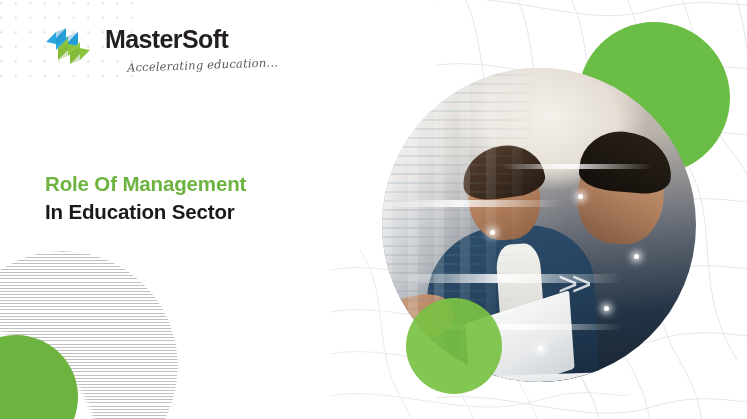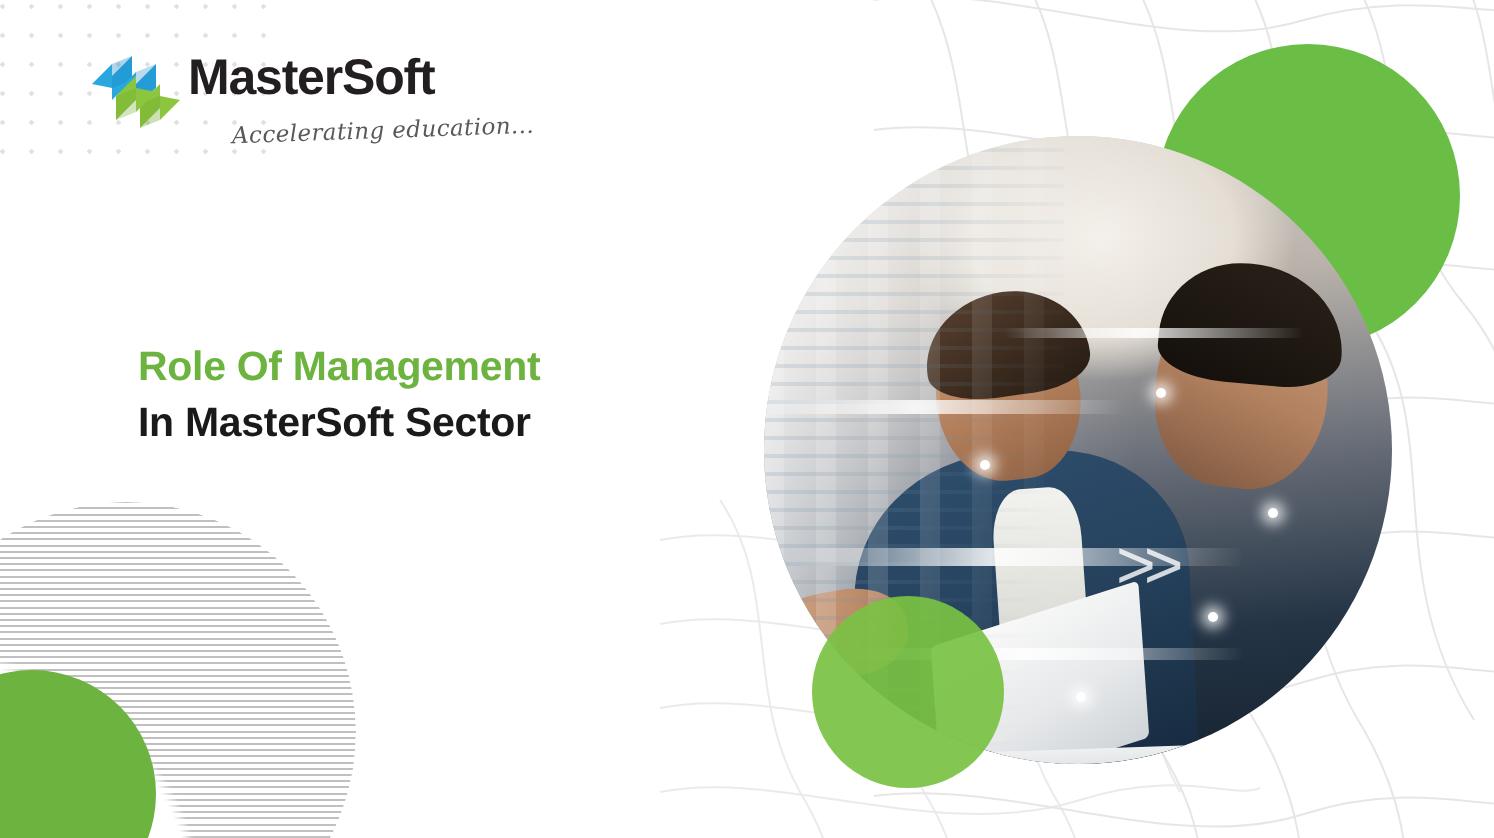--- a/index.html
+++ b/index.html
@@ -221,21 +221,21 @@
     font-family:"Liberation Sans", sans-serif;
     transform:rotate(0deg);
   }
 
   
   .logo {
     position:absolute;
     left:44px; top:26px;
     display:flex;
     align-items:flex-start;
-    gap:2px;
+    gap:13px;
     justify-content:center;
   }
   .logo-mark { width:48px; height:40px; display:block; }
   .logo-text-wrap { display:flex; flex-direction:column; padding-top:1px; }
   .logo-word {
     font-size:25px;
     font-weight:bold;
     color:#231f20;
     letter-spacing:-.6px;
     line-height:1;
@@ -259,21 +259,20 @@
     left:45px; top:170px;
     width:330px;
   }
   .headline .ln {
     display:block;
     font-size:20.5px;
     font-weight:bold;
     line-height:28px;
     letter-spacing:-.15px;
     white-space:nowrap;
-    margin-left:24px;
   }
   .ln-green { color:#6cb33f; }
   .ln-dark  { color:#1a1a1a; }
 </style>
 </head>
 <body>
 
 <div id="banner">
 
   <div class="dot-grid"></div>
@@ -360,16 +359,16 @@
       <polygon points="24,30 14,34 14,22 24,18" fill="#6fa52c" opacity=".3"></polygon>
     </svg>
     <div class="logo-text-wrap">
       <span class="logo-word">MasterSoft</span>
       <span class="logo-tagline">Accelerating education...</span>
     </div>
   </div>
 
   <div class="headline">
     <span class="ln ln-green">Role Of Management</span>
-    <span class="ln ln-dark">In MasterSoft Sector</span>
+    <span class="ln ln-dark">In Education Sector</span>
   </div>
 
 </div>
 
 </body></html>

